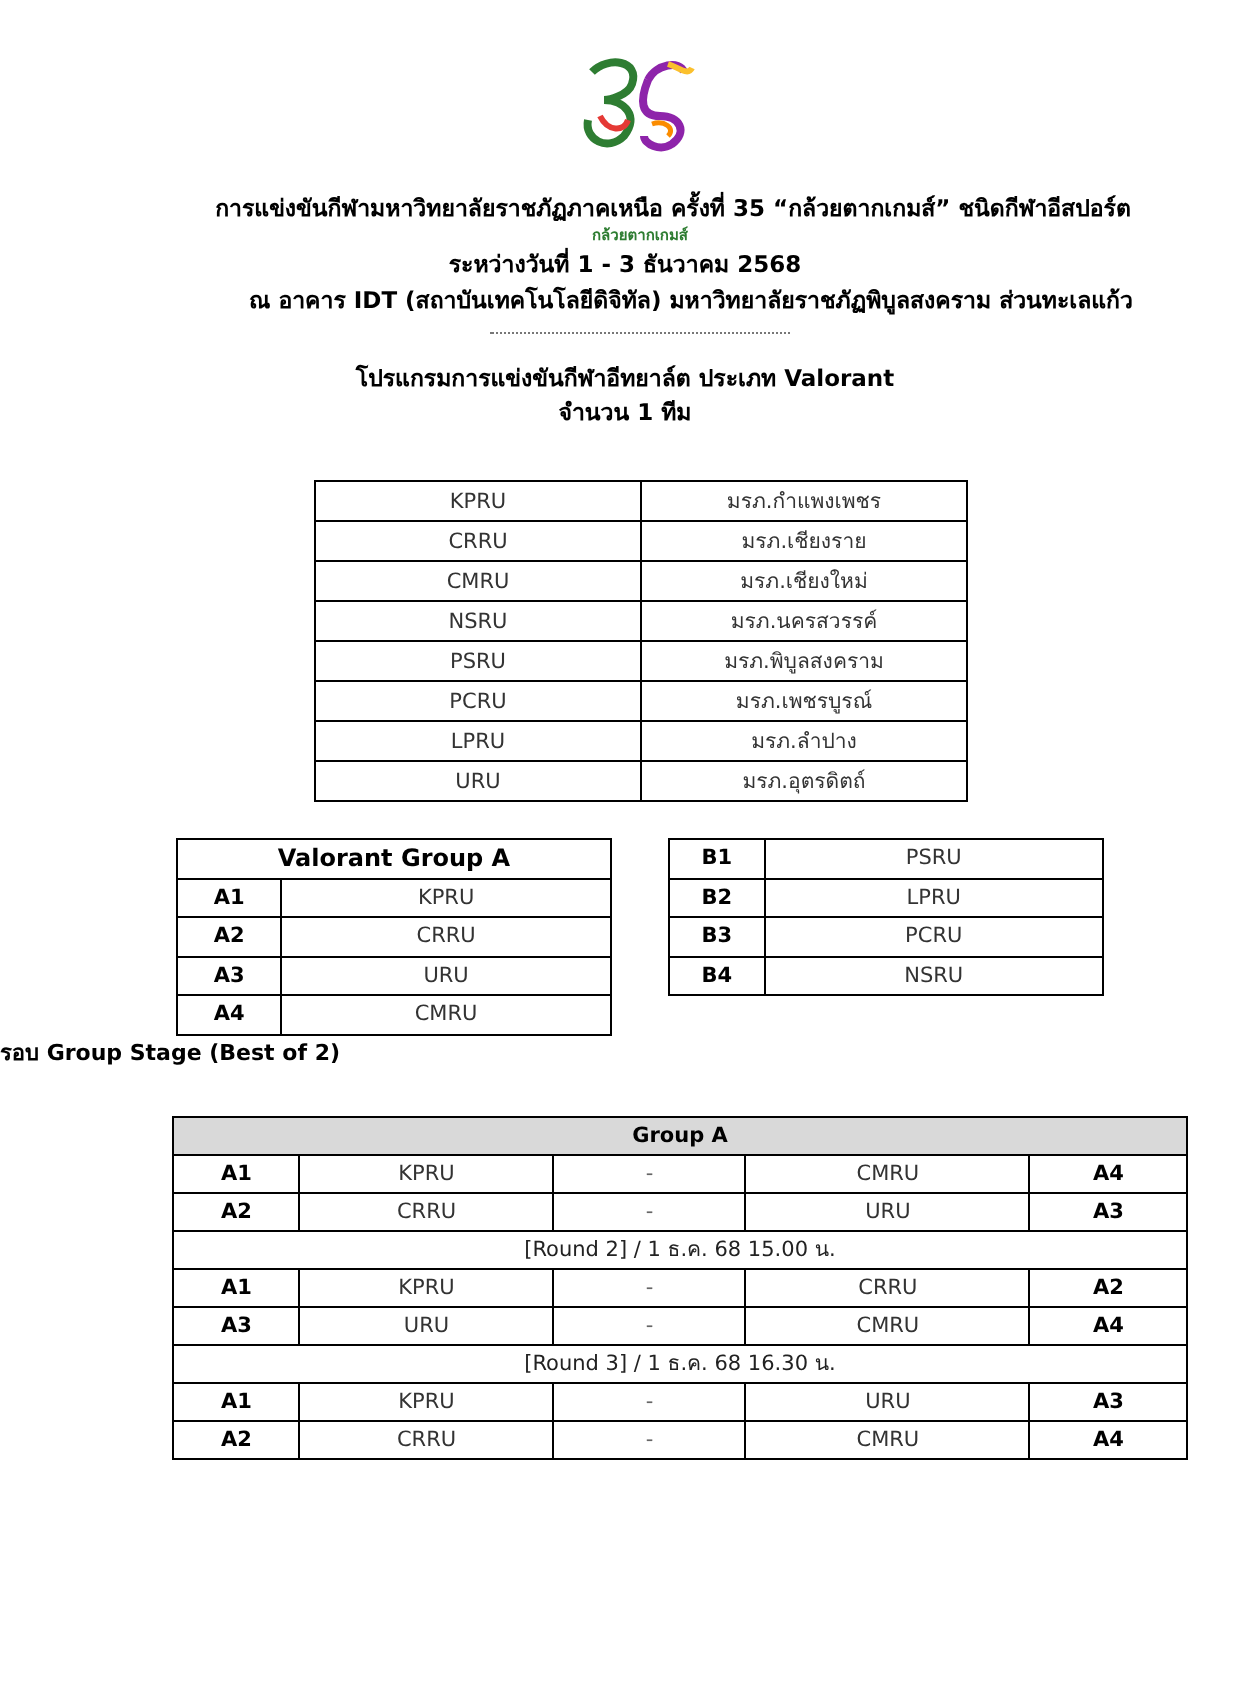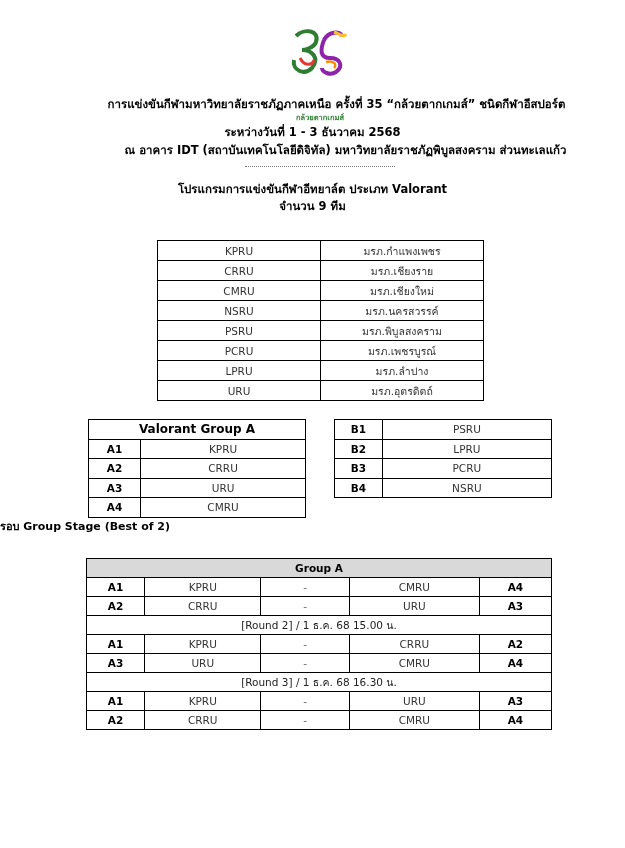--- a/index.html
+++ b/index.html
@@ -11,21 +11,21 @@
   td { border: 1.2px solid #000; text-align: center; padding: 0; height: 18px; line-height: 18px; }
   .team-table { left: 157px; top: 216px; width: 327px; }
   .team-table td { height: 19px; color: #333; font-weight: normal; }
   .group-table td { height: 18.5px; }
   .group-a { left: 88px; top: 395px; width: 218px; }
   .group-b { left: 334px; top: 395px; width: 218px; }
   .group-head { font-weight: bold; font-size: 12px; }
   .seed { font-weight: bold; }
   .team { color: #333; }
   .stage-title { position: absolute; left: 0; top: 517px; width: 625px; font-weight: bold; font-size: 11px; }
-  .stage-table { left: 86px; top: 534px; width: 466px; }
+  .stage-table { left: 86px; top: 534px; width: 508px; }
   .stage-table td { height: 18px; }
   .stage-table .gray { background: #d9d9d9; font-weight: bold; }
   .round-row td { font-weight: normal; color: #222; }
   .dash { color: #666; }
 </style>
 </head>
 <body>
 
 <div class="logo">
   <svg width="60" height="62" viewBox="0 0 60 62">
@@ -36,21 +36,21 @@
     <path d="M36 34 C42 32 48 36 44 40" fill="none" stroke="#fb8c00" stroke-width="2.5"></path>
   </svg>
   <div style="position:absolute;left:2px;top:44px;width:56px;text-align:center;font-size:7.5px;font-weight:bold;color:#2e7d32;white-space:nowrap;margin-top:39px;">กล้วยตากเกมส์</div>
 </div>
 
 <div class="center-line" style="top:96px;margin-left:24px;">การแข่งขันกีฬามหาวิทยาลัยราชภัฏภาคเหนือ ครั้งที่ 35 “กล้วยตากเกมส์” ชนิดกีฬาอีสปอร์ต</div>
 <div class="center-line" style="top:124px;">ระหว่างวันที่ 1 - 3 ธันวาคม 2568</div>
 <div class="center-line" style="top:142px;padding-left:33px;">ณ อาคาร IDT (สถาบันเทคโนโลยีดิจิทัล) มหาวิทยาลัยราชภัฏพิบูลสงคราม ส่วนทะเลแก้ว</div>
 <div class="dots"></div>
 <div class="center-line" style="top:181px;">โปรแกรมการแข่งขันกีฬาอีทยาล์ต ประเภท Valorant</div>
-<div class="center-line" style="top:198px;">จำนวน 9 ทีม</div>
+<div class="center-line" style="top:198px;">จำนวน 1 ทีม</div>
 
 <table class="team-table">
   <tbody>
     <tr>
         <td style="width:50%">KPRU</td>
         <td>มรภ.กำแพงเพชร</td>
       </tr>
     <tr>
         <td>CRRU</td>
         <td>มรภ.เชียงราย</td>

